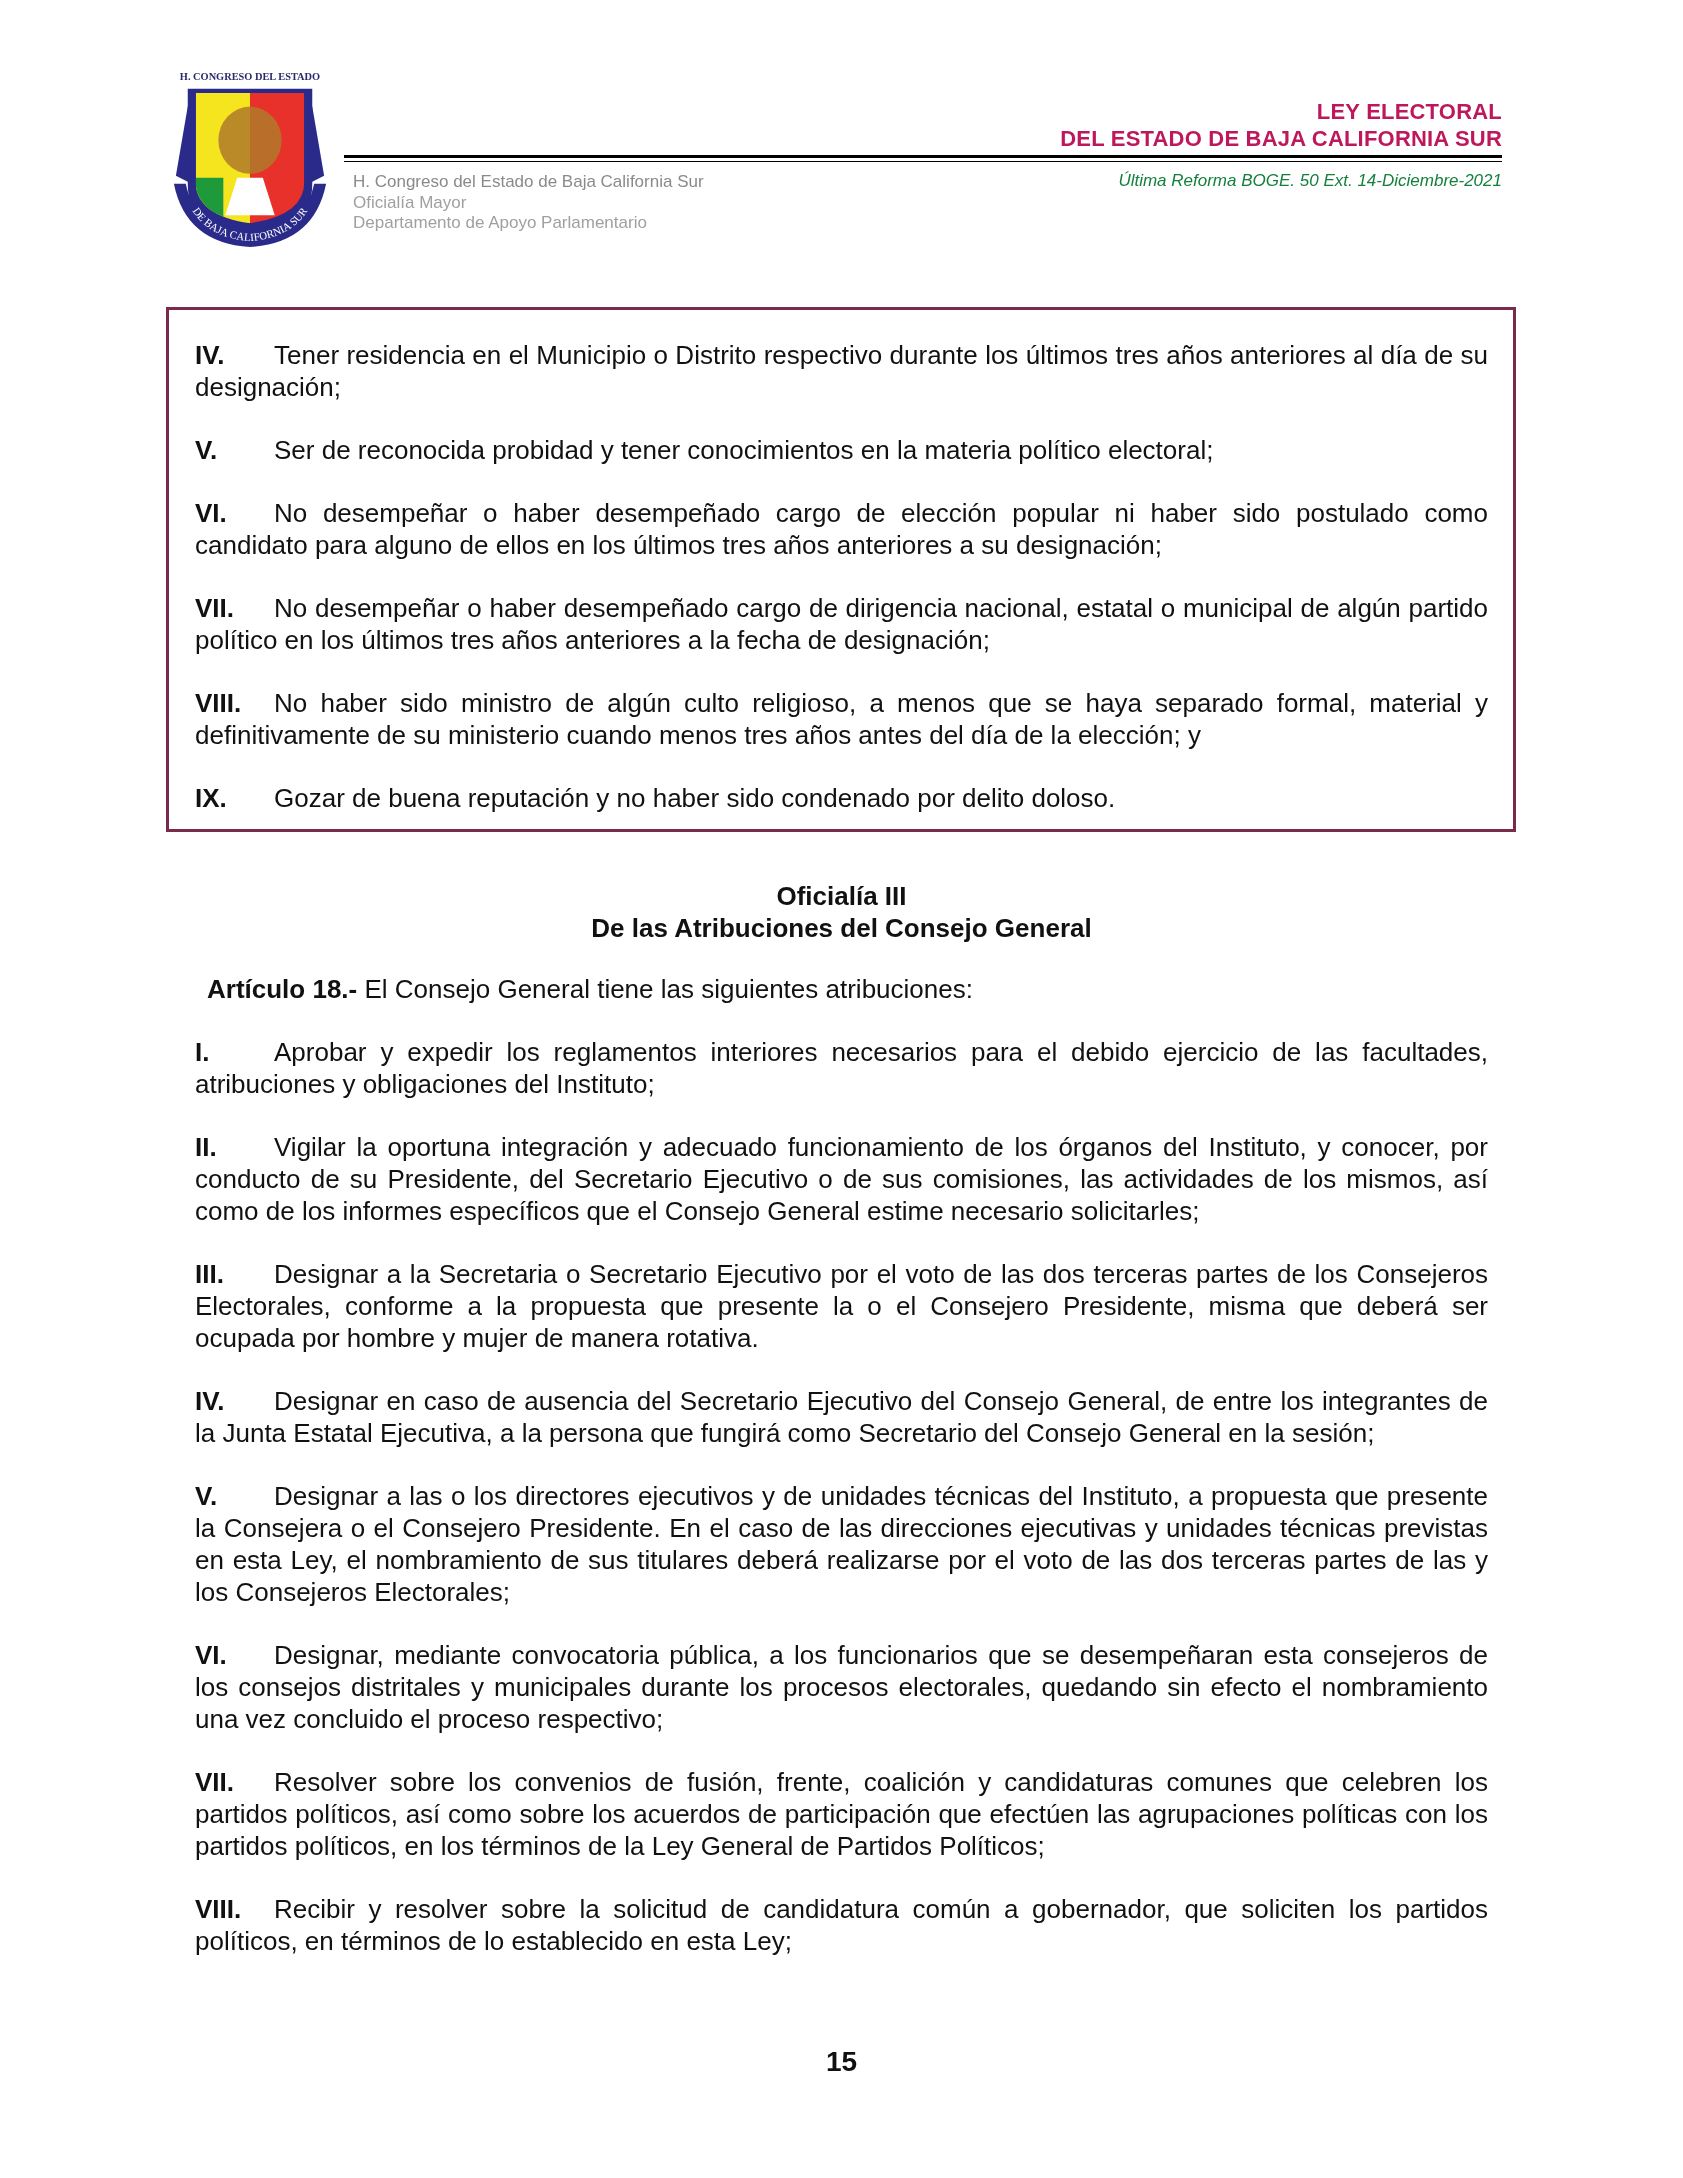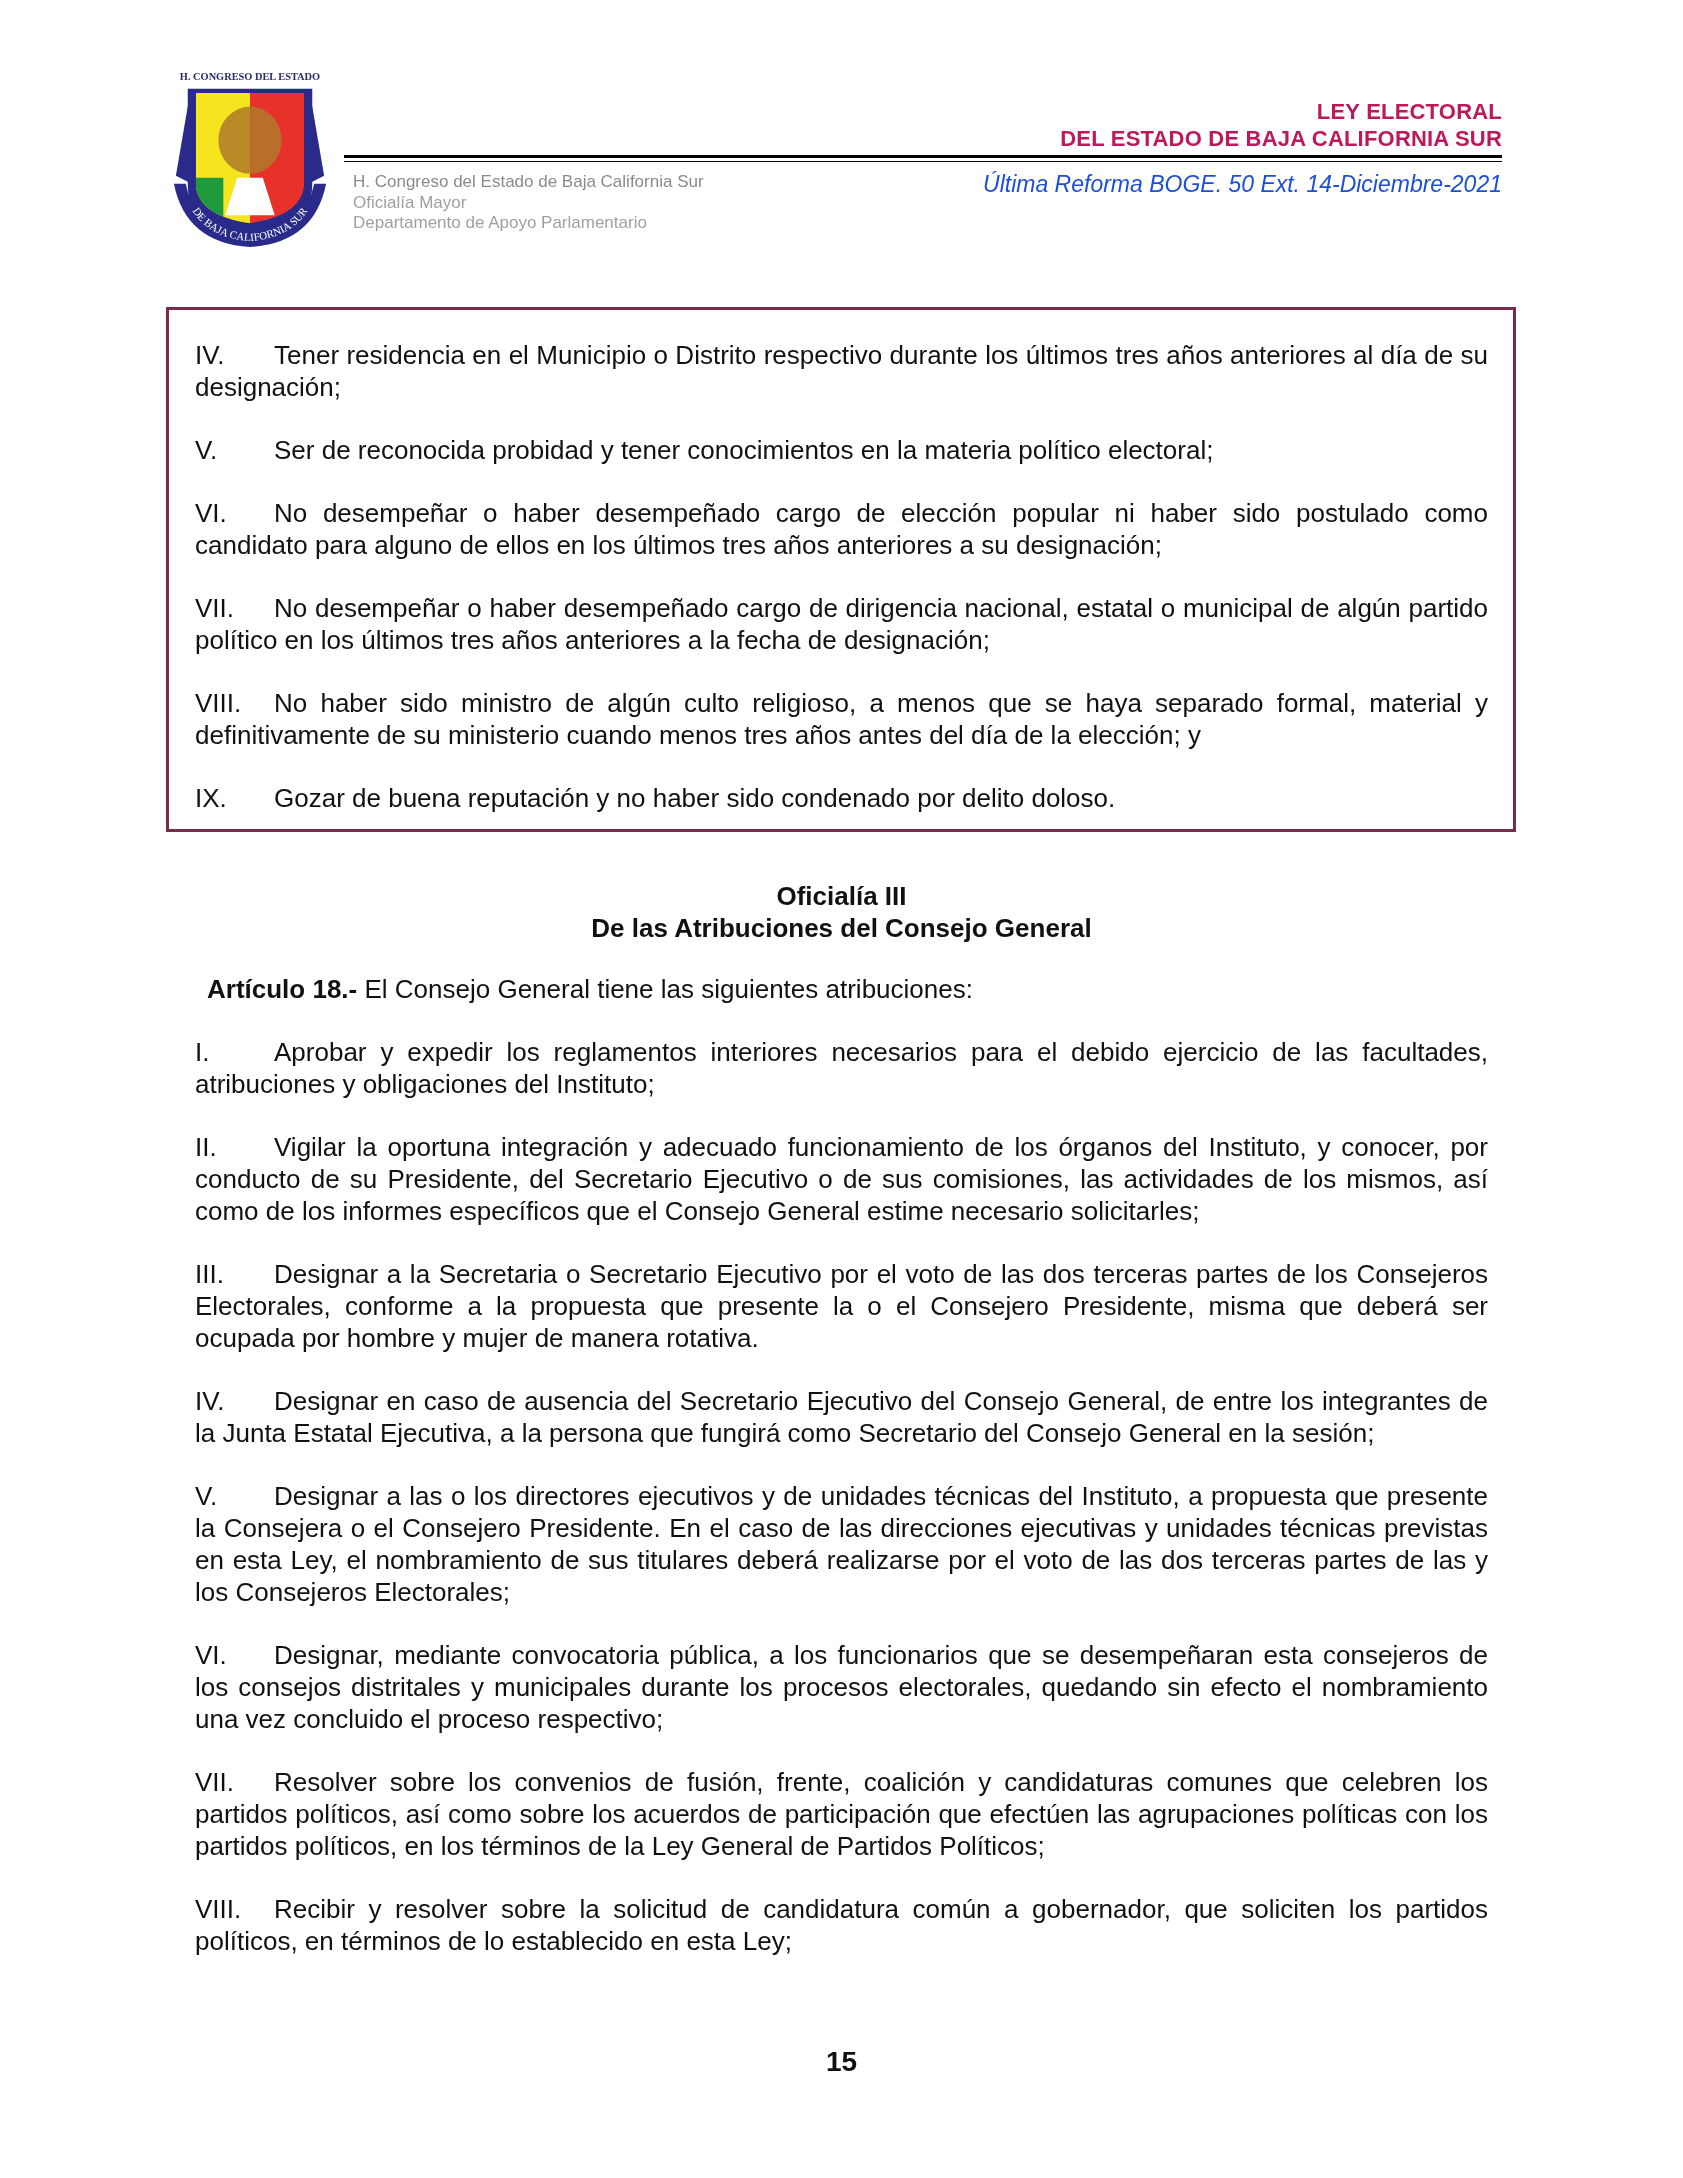--- a/index.html
+++ b/index.html
@@ -5,30 +5,30 @@
   html, body { margin: 0; padding: 0; background: #ffffff; }
   body { width: 1683px; height: 2178px; position: relative; overflow: hidden;
          font-family: "Liberation Sans", sans-serif; color: #111; }
 
   
   .logo { position: absolute; left: 166px; top: 67px; width: 168px; height: 183px; }
   .header-rule { position: absolute; left: 344px; top: 155px; width: 1158px; height: 7px;
                  border-top: 3px solid #000; border-bottom: 1.5px solid #000; box-sizing: border-box; }
   .law-title { position: absolute; right: 181px; top: 98px; text-align: right;
                font-weight: bold; font-size: 22px; line-height: 27px; color: #be185d; letter-spacing: 0.2px; }
-  .reform { position: absolute; right: 181px; top: 171px; font-style: italic; font-size: 23px; color: #1d4ed8; }
+  .reform { position: absolute; right: 181px; top: 171px; font-style: italic; font-size: 17px; color: #15803d; }
   .org-block { position: absolute; left: 353px; top: 171px; color: #8a8a8a; }
   .org-name { font-size: 17px; line-height: 22px; }
   .org-sub { font-size: 17px; line-height: 20px; color: #a0a0a0; }
 
   
   .text-area { position: absolute; left: 195px; width: 1293px; font-size: 26px; line-height: 32px;
                text-align: justify; }
   .item { margin: 0 0 31px 0; }
-  .item .num { font-weight: normal; display: inline-block; width: 79px; }
+  .item .num { font-weight: bold; display: inline-block; width: 79px; }
   .boxed { position: absolute; left: 166px; top: 307px; width: 1350px; height: 525px;
            border: 3px solid #7a2a4a; box-sizing: border-box; }
   .boxed-text { top: 339px; }
 
   .chapter { position: absolute; left: 0; width: 1683px; top: 880px; text-align: center;
              font-weight: bold; font-size: 26px; line-height: 32px; }
   .article-text { top: 973px; }
   .article-intro { margin: 0 0 31px 12px; }
   .article-intro b { font-weight: bold; }
 

